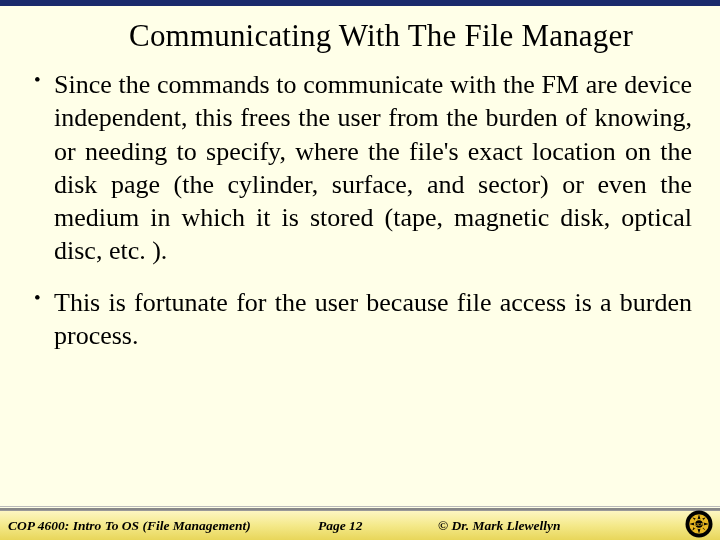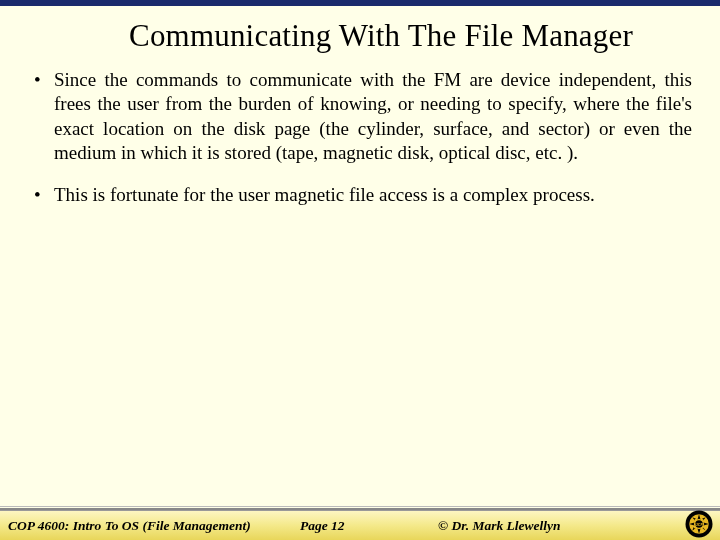--- a/index.html
+++ b/index.html
@@ -26,21 +26,21 @@
   }
   .content {
     padding: 0 28px 0 28px;
   }
   ul.bullets {
     list-style: none;
   }
   ul.bullets > li {
     position: relative;
     padding-left: 26px;
-    font-size: 19px;
+    font-size: 26px;
     line-height: 1.28;
     color: #000;
     margin-bottom: 18px;
     text-align: justify;
   }
   ul.bullets > li::before {
     content: "•";
     position: absolute;
     left: 6px;
     top: 0;
@@ -62,21 +62,21 @@
     font-size: 13.5px;
     color: #000;
     padding: 0 8px;
   }
   .footer .course {
     flex: 0 0 auto;
     text-align: center;
   }
   .footer .page {
     position: absolute;
-    left: 300px;
+    left: 318px;
   }
   .footer .copyright {
     position: absolute;
     left: 438px;
     font-family: Liberation Serif, serif;
   }
   .footer .logo {
     position: absolute;
     right: 6px;
     bottom: 1px;
@@ -102,21 +102,21 @@
 </head>
 <body>
 
 <div class="slide">
 
   <h1 class="title">Communicating With The File Manager</h1>
 
   <div class="content">
     <ul class="bullets">
       <li>Since the commands to communicate with the FM are device independent, this frees the user from the burden of knowing, or needing to specify, where the file's exact location on the disk page (the cylinder, surface, and sector) or even the medium in which it is stored (tape, magnetic disk, optical disc, etc. ).</li>
-      <li>This is fortunate for the user magnetic file access is a complex process.</li>
+      <li>This is fortunate for the user because file access is a burden process.</li>
     </ul>
   </div>
 
   <div class="footer-rule2"></div>
   <div class="footer-rule"></div>
 
   <div class="footer">
     <span class="course">COP 4600: Intro To OS  (File Management)</span>
     <span class="page">Page 12</span>
     <span class="copyright">© Dr. Mark Llewellyn</span>

